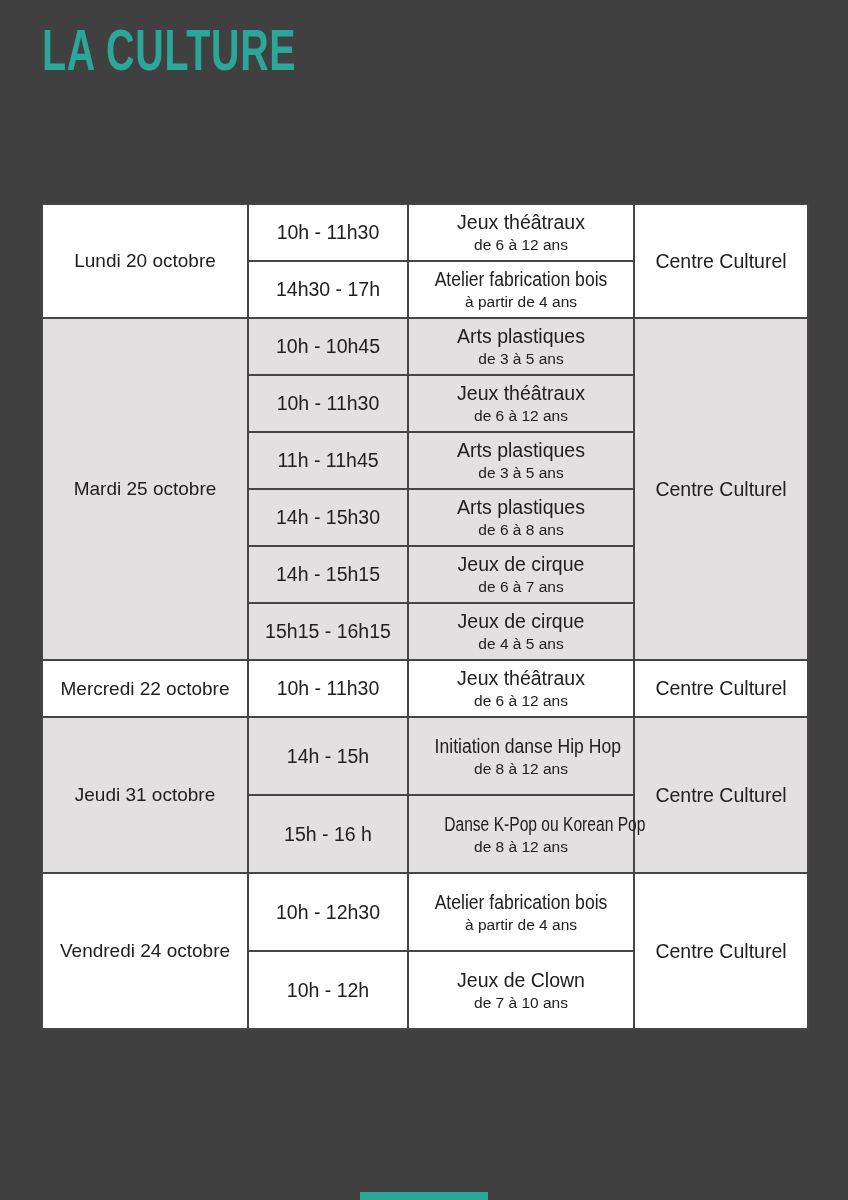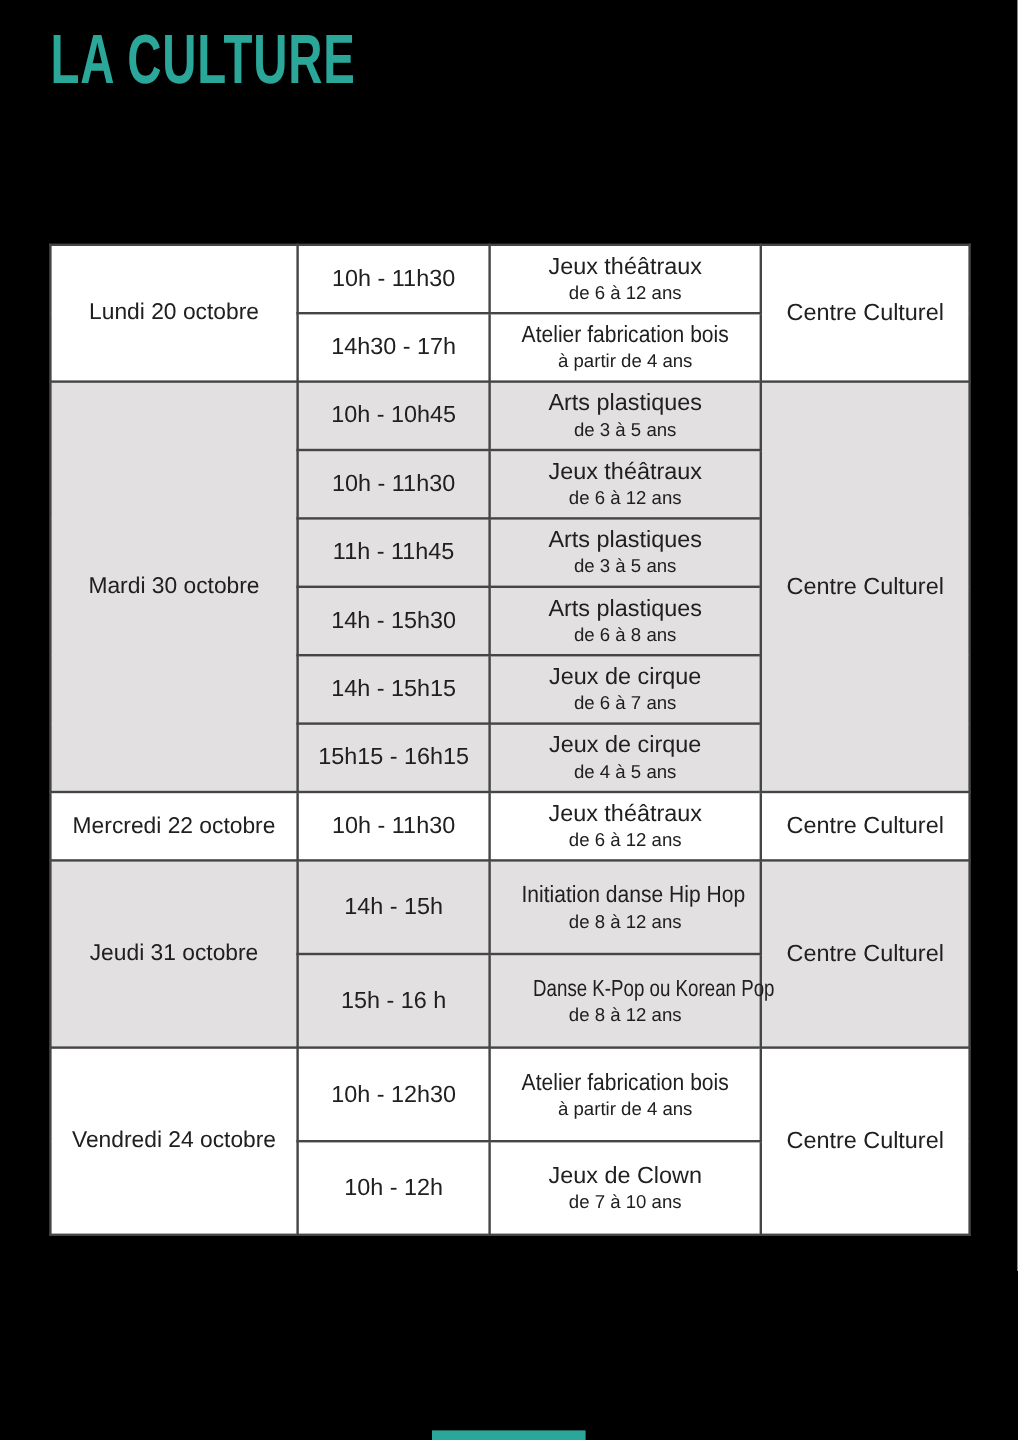--- a/index.html
+++ b/index.html
@@ -2,21 +2,21 @@
 <html><head>
 <meta charset="utf-8">
 <style>
   * { margin: 0; padding: 0; box-sizing: border-box; }
   html, body { background: #ffffff; }
   body { font-family: "Liberation Sans", sans-serif; }
   .page {
     position: relative;
     width: 848px;
     height: 1200px;
-    background: #000000;
+    background: #404040;
     overflow: hidden;
     margin: 0 auto;
   }
   .title {
     position: absolute;
     top: 16px;
     left: 42px;
     font-size: 58px;
     font-weight: bold;
     color: #2ba79a;
@@ -111,21 +111,21 @@
           <td rowspan="2" class="loc">Centre Culturel</td>
         </tr>
         <tr class="std">
           <td class="time">14h30 - 17h</td>
           <td class="">
             <div class="act-name squeeze-1">Atelier fabrication bois</div>
             <div class="act-ages">à partir de 4 ans</div>
           </td>
         </tr>
         <tr class="std">
-          <td rowspan="6" class="day shaded">Mardi 30 octobre</td>
+          <td rowspan="6" class="day shaded">Mardi 25 octobre</td>
           <td class="time shaded">10h - 10h45</td>
           <td class="shaded">
             <div class="act-name">Arts plastiques</div>
             <div class="act-ages">de 3 à 5 ans</div>
           </td>
           <td rowspan="6" class="loc shaded">Centre Culturel</td>
         </tr>
         <tr class="std">
           <td class="time shaded">10h - 11h30</td>
           <td class="shaded">

